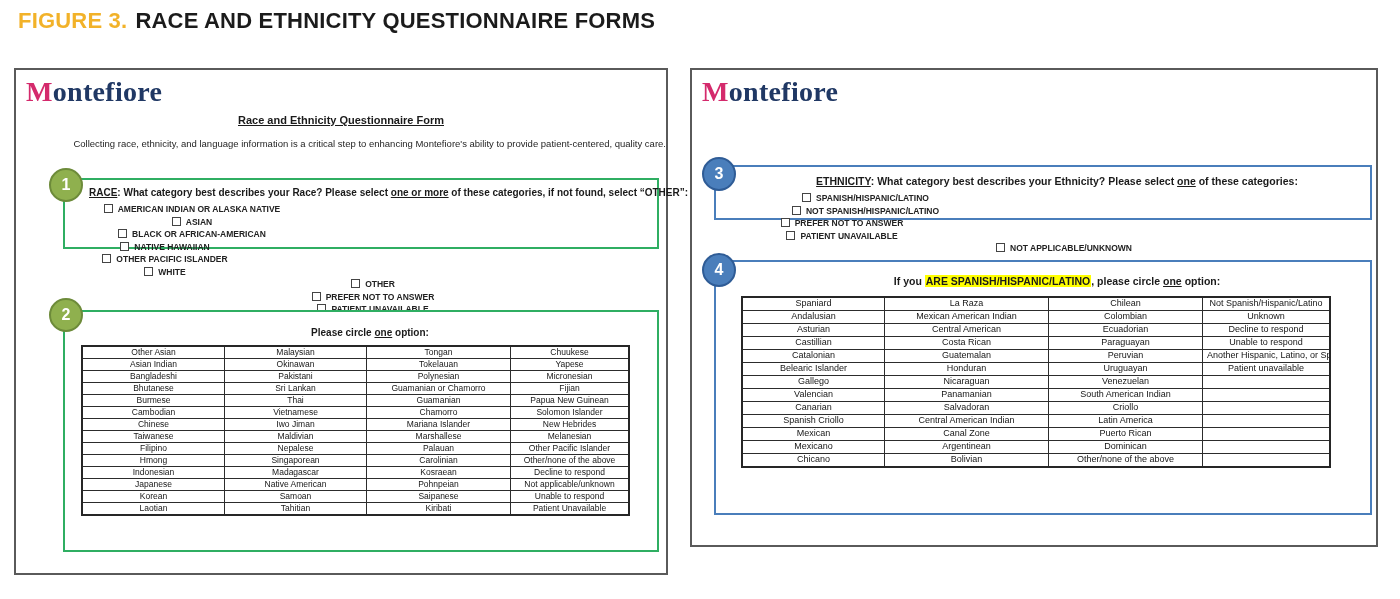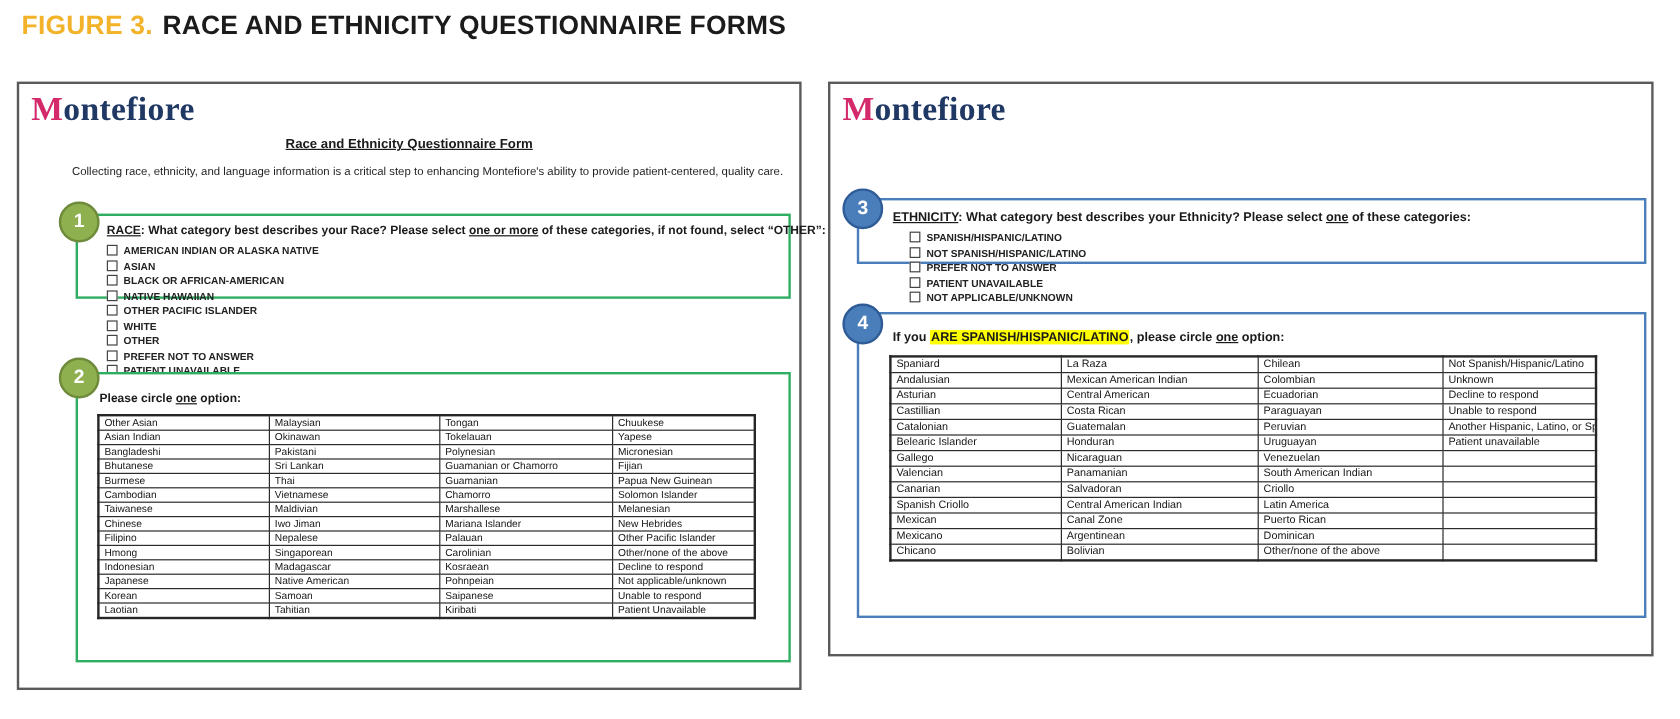--- a/index.html
+++ b/index.html
@@ -12,33 +12,33 @@
 
   
   .panel{position:absolute;background:#fff;border:2px solid #5a5a5a;box-sizing:border-box;}
   .panel-left{left:14px;top:68px;width:654px;height:507px;}
   .panel-right{left:690px;top:68px;width:688px;height:479px;}
 
   .logo{position:absolute;left:10px;top:6px;font-family:"Liberation Serif",serif;font-weight:bold;font-size:28px;color:#203864;letter-spacing:0.3px;}
   .logo-m{color:#D42A6C;}
 
   .form-title{position:absolute;top:44px;left:0;width:100%;text-align:center;font-size:11px;font-weight:bold;text-decoration:underline;}
-  .form-intro{position:absolute;top:68px;left:0;width:100%;text-align:left;font-size:9.5px;color:#1f1f1f;margin-left:44px;}
+  .form-intro{position:absolute;top:68px;left:0;width:100%;text-align:right;font-size:9.5px;color:#1f1f1f;}
 
   
   .num-circle{position:absolute;width:34px;height:34px;border-radius:50%;color:#fff;font-size:16px;font-weight:bold;display:flex;align-items:center;justify-content:center;z-index:3;box-sizing:border-box;}
   .green-circle{background:#8FB04E;border:2px solid #6d8b3a;}
   .blue-circle{background:#4A7EBB;border:2px solid #2f5c96;}
   .c1{left:33px;top:98px;}
   .c2{left:33px;top:228px;}
   .c3{left:10px;top:87px;}
   .c4{left:10px;top:183px;}
 
   
-  .sec-box{position:absolute;box-sizing:border-box;background:#fff;z-index:2;}
+  .sec-box{position:absolute;box-sizing:border-box;background:#fff;z-index:2;text-align:center;}
   .green-box{border:2px solid #2FAE62;}
   .blue-box{border:2px solid #4A7EBB;}
   .box1{left:47px;top:108px;width:596px;height:71px;}
   .box2{left:47px;top:240px;width:596px;height:242px;}
   .box3{left:22px;top:95px;width:658px;height:55px;}
   .box4{left:22px;top:190px;width:658px;height:255px;}
 
   .q-line{margin:7px 0 0 24px;font-size:10px;font-weight:bold;white-space:nowrap;}
   .box3 .q-line{margin:8px 0 0 28px;font-size:10.5px;}
   .u{text-decoration:underline;}
@@ -139,30 +139,30 @@
             <td>Guamanian</td>
             <td>Papua New Guinean</td>
           </tr>
           <tr>
             <td>Cambodian</td>
             <td>Vietnamese</td>
             <td>Chamorro</td>
             <td>Solomon Islander</td>
           </tr>
           <tr>
+            <td>Chinese</td>
+            <td>Iwo Jiman</td>
+            <td>Mariana Islander</td>
+            <td>New Hebrides</td>
+          </tr>
+          <tr>
             <td>Taiwanese</td>
             <td>Maldivian</td>
             <td>Marshallese</td>
             <td>Melanesian</td>
-          </tr>
-          <tr>
-            <td>Chinese</td>
-            <td>Iwo Jiman</td>
-            <td>Mariana Islander</td>
-            <td>New Hebrides</td>
           </tr>
           <tr>
             <td>Filipino</td>
             <td>Nepalese</td>
             <td>Palauan</td>
             <td>Other Pacific Islander</td>
           </tr>
           <tr>
             <td>Hmong</td>
             <td>Singaporean</td>

